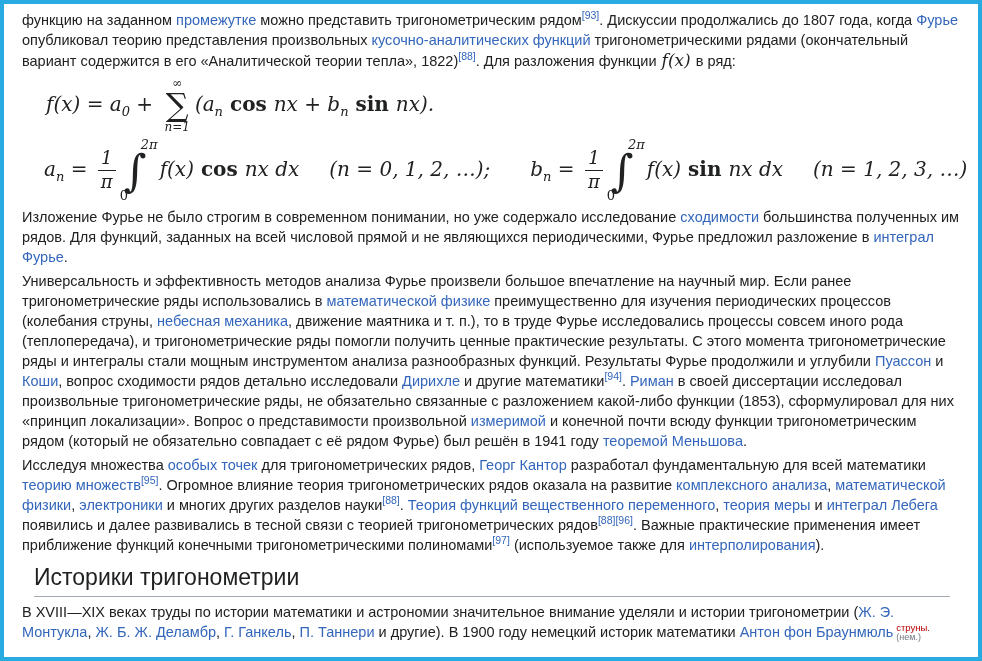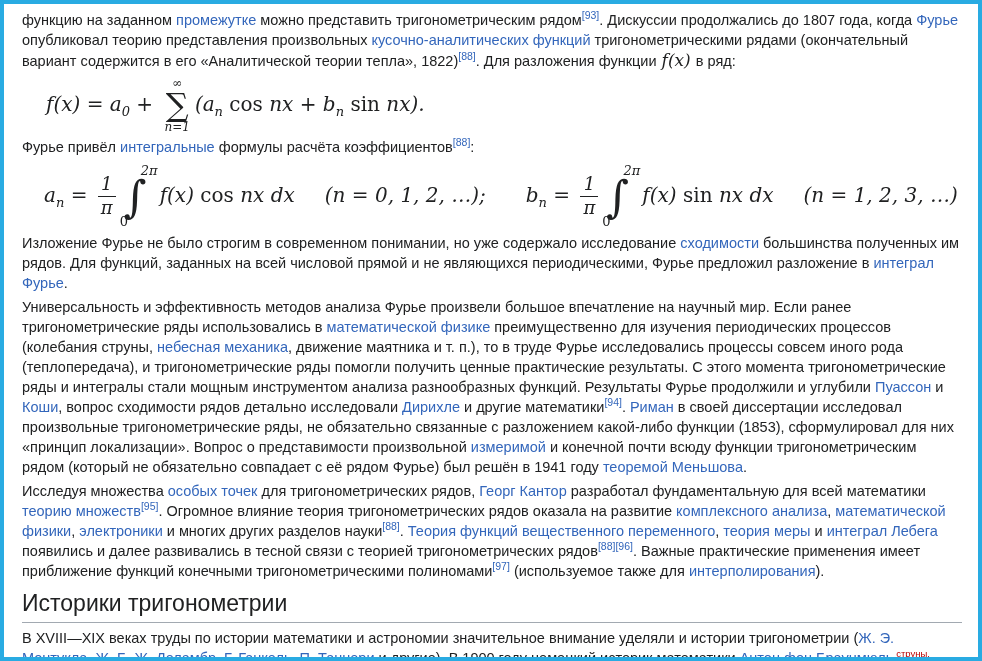--- a/index.html
+++ b/index.html
@@ -11,28 +11,28 @@
   .page{padding:2px 16px 0 18px;}
   p.para{margin:4px 0;}
   a.wl{color:#3366bb;text-decoration:none;cursor:pointer;margin-top:10px;}
   sup.ref{line-height:0;}
   sup.ref a{color:#3366bb;font-size:10.5px;text-decoration:none;cursor:pointer;margin-top:12px;}
   .imath{font-family:"DejaVu Serif",serif;font-style:italic;font-size:17px;padding:0 1px;}
   .ru-stack{display:inline-flex;flex-direction:column;justify-content:center;vertical-align:middle;
     line-height:1.05;margin:0 3px;height:18px;}
   .ru-top{color:#ba0000;font-size:9.5px;display:block;}
   .ru-bot{color:#72777d;font-size:9px;display:block;}
-  h2.section{font-size:23px;font-weight:400;margin:8px 0 5px;padding-bottom:4px;
+  h2.section{font-size:23px;font-weight:400;margin:8px 12px 5px;padding-bottom:4px;
     border-bottom:1px solid #a2a9b1;line-height:1.25;color:#202122;}
   
   .formula{font-family:"DejaVu Serif",serif;font-size:20px;color:#202122;white-space:nowrap;}
   .f-series{height:58px;line-height:58px;margin:3px 0 2px 24px;}
   .f-coeff{height:68px;line-height:68px;margin:2px 0 3px 22px;}
   .formula .mi{font-style:italic;white-space:pre;margin-top:6px;}
-  .formula .mr{font-style:normal;white-space:pre;}
+  .formula .mr{font-style:normal;white-space:pre;font-weight:bold;}
   .formula sub.msub{font-style:italic;font-size:13px;}
   .formula .gap{display:inline-block;}
   .bigop{display:inline-flex;flex-direction:column;align-items:center;vertical-align:middle;
     margin:0 5px;line-height:1;}
   .bigop .lim{font-size:12px;font-style:italic;line-height:1.1;}
   .bigop .op{font-size:32px;line-height:0.95;font-style:normal;}
   .frac{display:inline-flex;flex-direction:column;align-items:center;vertical-align:middle;
     margin:0 4px;line-height:1.15;font-size:18px;font-style:italic;}
   .frac .bar{align-self:stretch;border-top:1px solid #202122;height:0;margin:1px 0;}
   .frac .num,.frac .den{padding:0 3px;}
@@ -45,21 +45,20 @@
 </head>
 <body>
 
 <div class="page">
   <p class="para"><span class="tx">функцию на заданном </span><a class="wl" href="#">промежутке</a><span class="tx"> можно представить тригонометрическим рядом</span><sup class="ref"><a href="#">[93]</a></sup><span class="tx">. Дискуссии продолжались до 1807 года, когда </span><a class="wl" href="#">Фурье</a><span class="tx"> опубликовал теорию представления произвольных </span><a class="wl" href="#">кусочно-аналитических функций</a><span class="tx"> тригонометрическими рядами (окончательный вариант содержится в его «Аналитической теории тепла», 1822)</span><sup class="ref"><a href="#">[88]</a></sup><span class="tx">. Для разложения функции </span><span class="imath">f(x)</span><span class="tx"> в ряд:</span></p>
   <div class="formula f-series"><span class="mi">f(x) = a</span><sub class="msub">0</sub><span class="mi"> + </span><span class="bigop">
         <span class="lim">∞</span>
         <span class="op">∑</span>
         <span class="lim">n=1</span>
       </span><span class="mi">(a</span><sub class="msub">n</sub><span class="mr"> cos </span><span class="mi">nx</span><span class="mi"> + b</span><sub class="msub">n</sub><span class="mr"> sin </span><span class="mi">nx</span><span class="mi">).</span></div>
-  <p class="para"><span class="tx">Фурье привёл </span><a class="wl" href="#">интегральные</a><span class="tx"> формулы расчёта коэффициентов</span><sup class="ref"><a href="#">[88]</a></sup><span class="tx">:</span></p>
   <div class="formula f-coeff"><span class="mi">a</span><sub class="msub">n</sub><span class="mi"> = </span><span class="frac">
         <span class="num">1</span>
         <span class="bar"></span>
         <span class="den">π</span>
       </span><span class="intop"><span class="iglyph">∫</span><span class="itop">2π</span><span class="ibot">0</span></span><span class="mi">f(x)</span><span class="mr"> cos </span><span class="mi">nx dx</span><span class="gap" style="width: 30px;"></span><span class="mi">(n = 0, 1, 2, …);</span><span class="gap" style="width: 40px;"></span><span class="mi">b</span><sub class="msub">n</sub><span class="mi"> = </span><span class="frac">
         <span class="num">1</span>
         <span class="bar"></span>
         <span class="den">π</span>
       </span><span class="intop"><span class="iglyph">∫</span><span class="itop">2π</span><span class="ibot">0</span></span><span class="mi">f(x)</span><span class="mr"> sin </span><span class="mi">nx dx</span><span class="gap" style="width: 30px;"></span><span class="mi">(n = 1, 2, 3, …)</span></div>
   <p class="para"><span class="tx">Изложение Фурье не было строгим в современном понимании, но уже содержало исследование </span><a class="wl" href="#">сходимости</a><span class="tx"> большинства полученных им рядов. Для функций, заданных на всей числовой прямой и не являющихся периодическими, Фурье предложил разложение в </span><a class="wl" href="#">интеграл Фурье</a><span class="tx">.</span></p>

